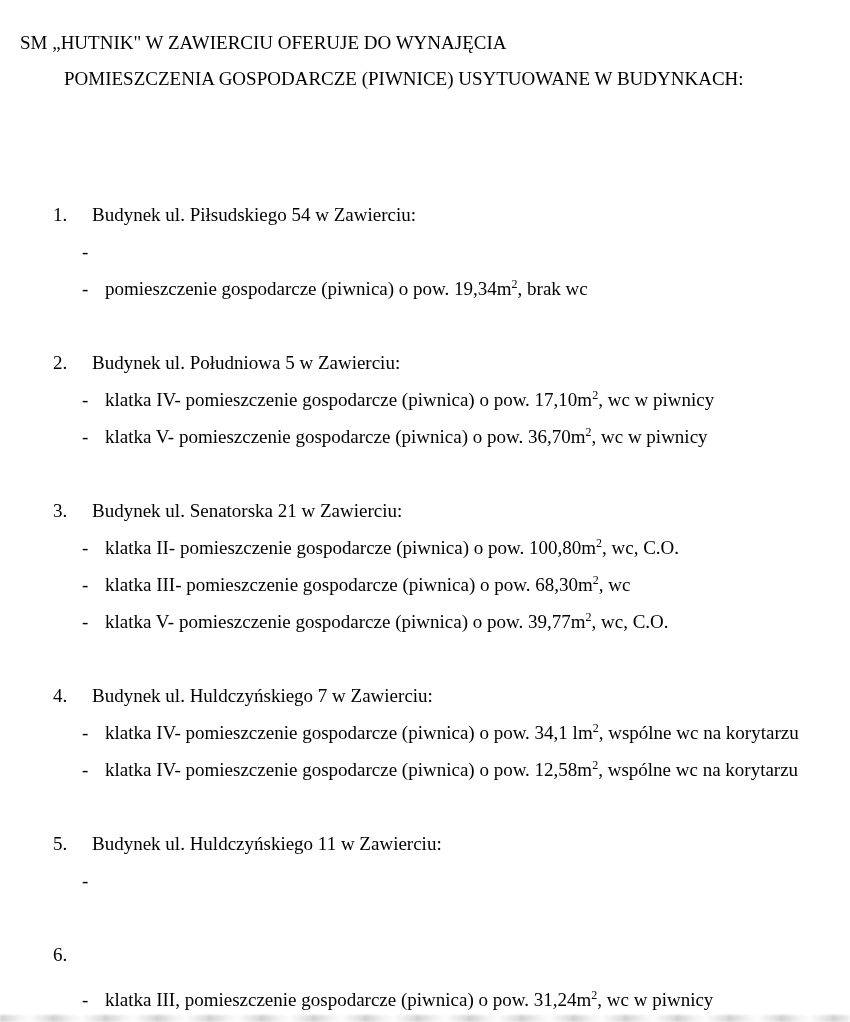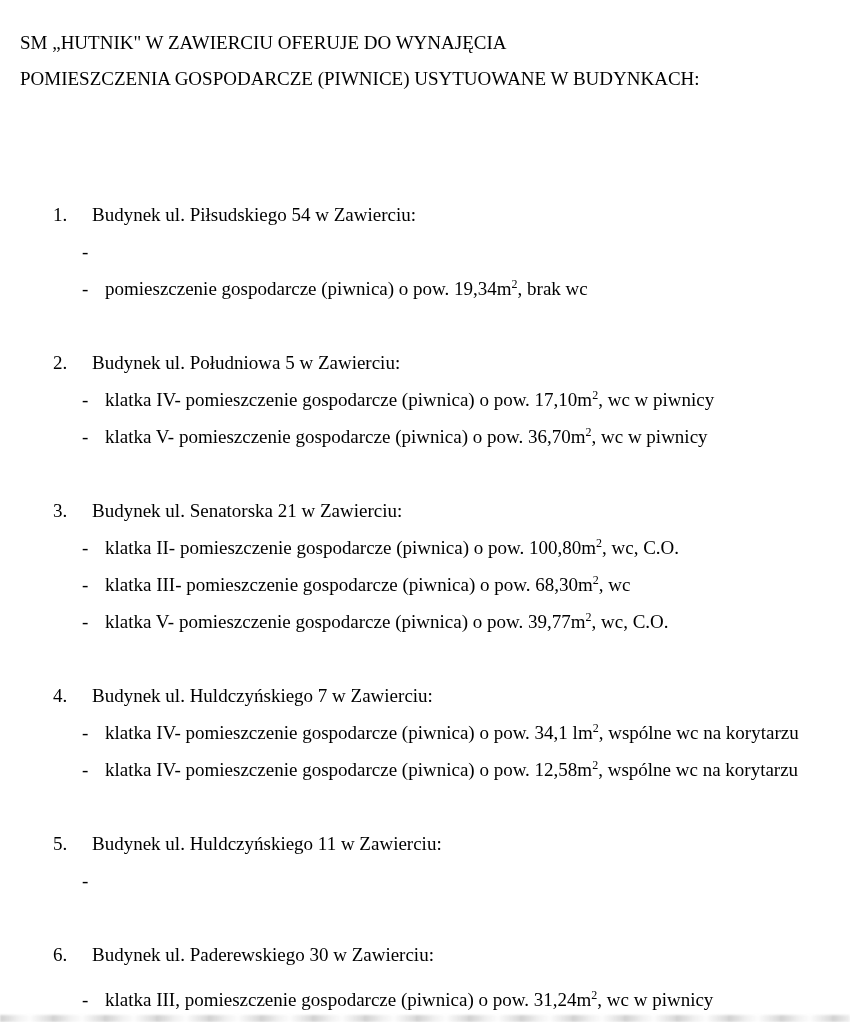--- a/index.html
+++ b/index.html
@@ -19,21 +19,21 @@
     box-sizing: border-box;
     padding-left: 20px;
     padding-right: 10px;
   }
   .line {
     line-height: 20px;
     height: 20px;
     white-space: nowrap;
   }
   .header-line-1 { margin-top: 33px; }
-  .header-line-2 { margin-top: 16px; }
+  .header-line-2 { margin-top: 16px; margin-left: 44px; }
 
   .building-list { display: block; }
 
   .building-title {
     display: flex;
     margin-top: 54px;
     margin-left: 33px;
   }
   .building:first-child .building-title { margin-top: 116px; }
 
@@ -150,21 +150,20 @@
       <span class="building-number">5.</span>
       <span class="building-title-text">Budynek ul. Huldczyńskiego 11 w Zawierciu:</span>
     </div>
   <div class="line item-row">
     <span class="item-dash">-</span>
   </div>
       </div>
       <div class="building">
     <div class="line building-title">
       <span class="building-number">6.</span>
-      <span class="building-title-text">Budynek ul. Paderewskiego 30 w Zawierciu:</span>
     </div>
   <div class="line item-row">
     <span class="item-dash">-</span>
     <span class="item-body"><span class="item-text">klatka III, pomieszczenie gospodarcze (piwnica) o pow. 31,24m</span><sup class="sq">2</sup><span class="item-tail">, wc w piwnicy</span></span>
   </div>
       </div>
     </section>
 
   <div class="scan-artifact"></div>
 </main>

